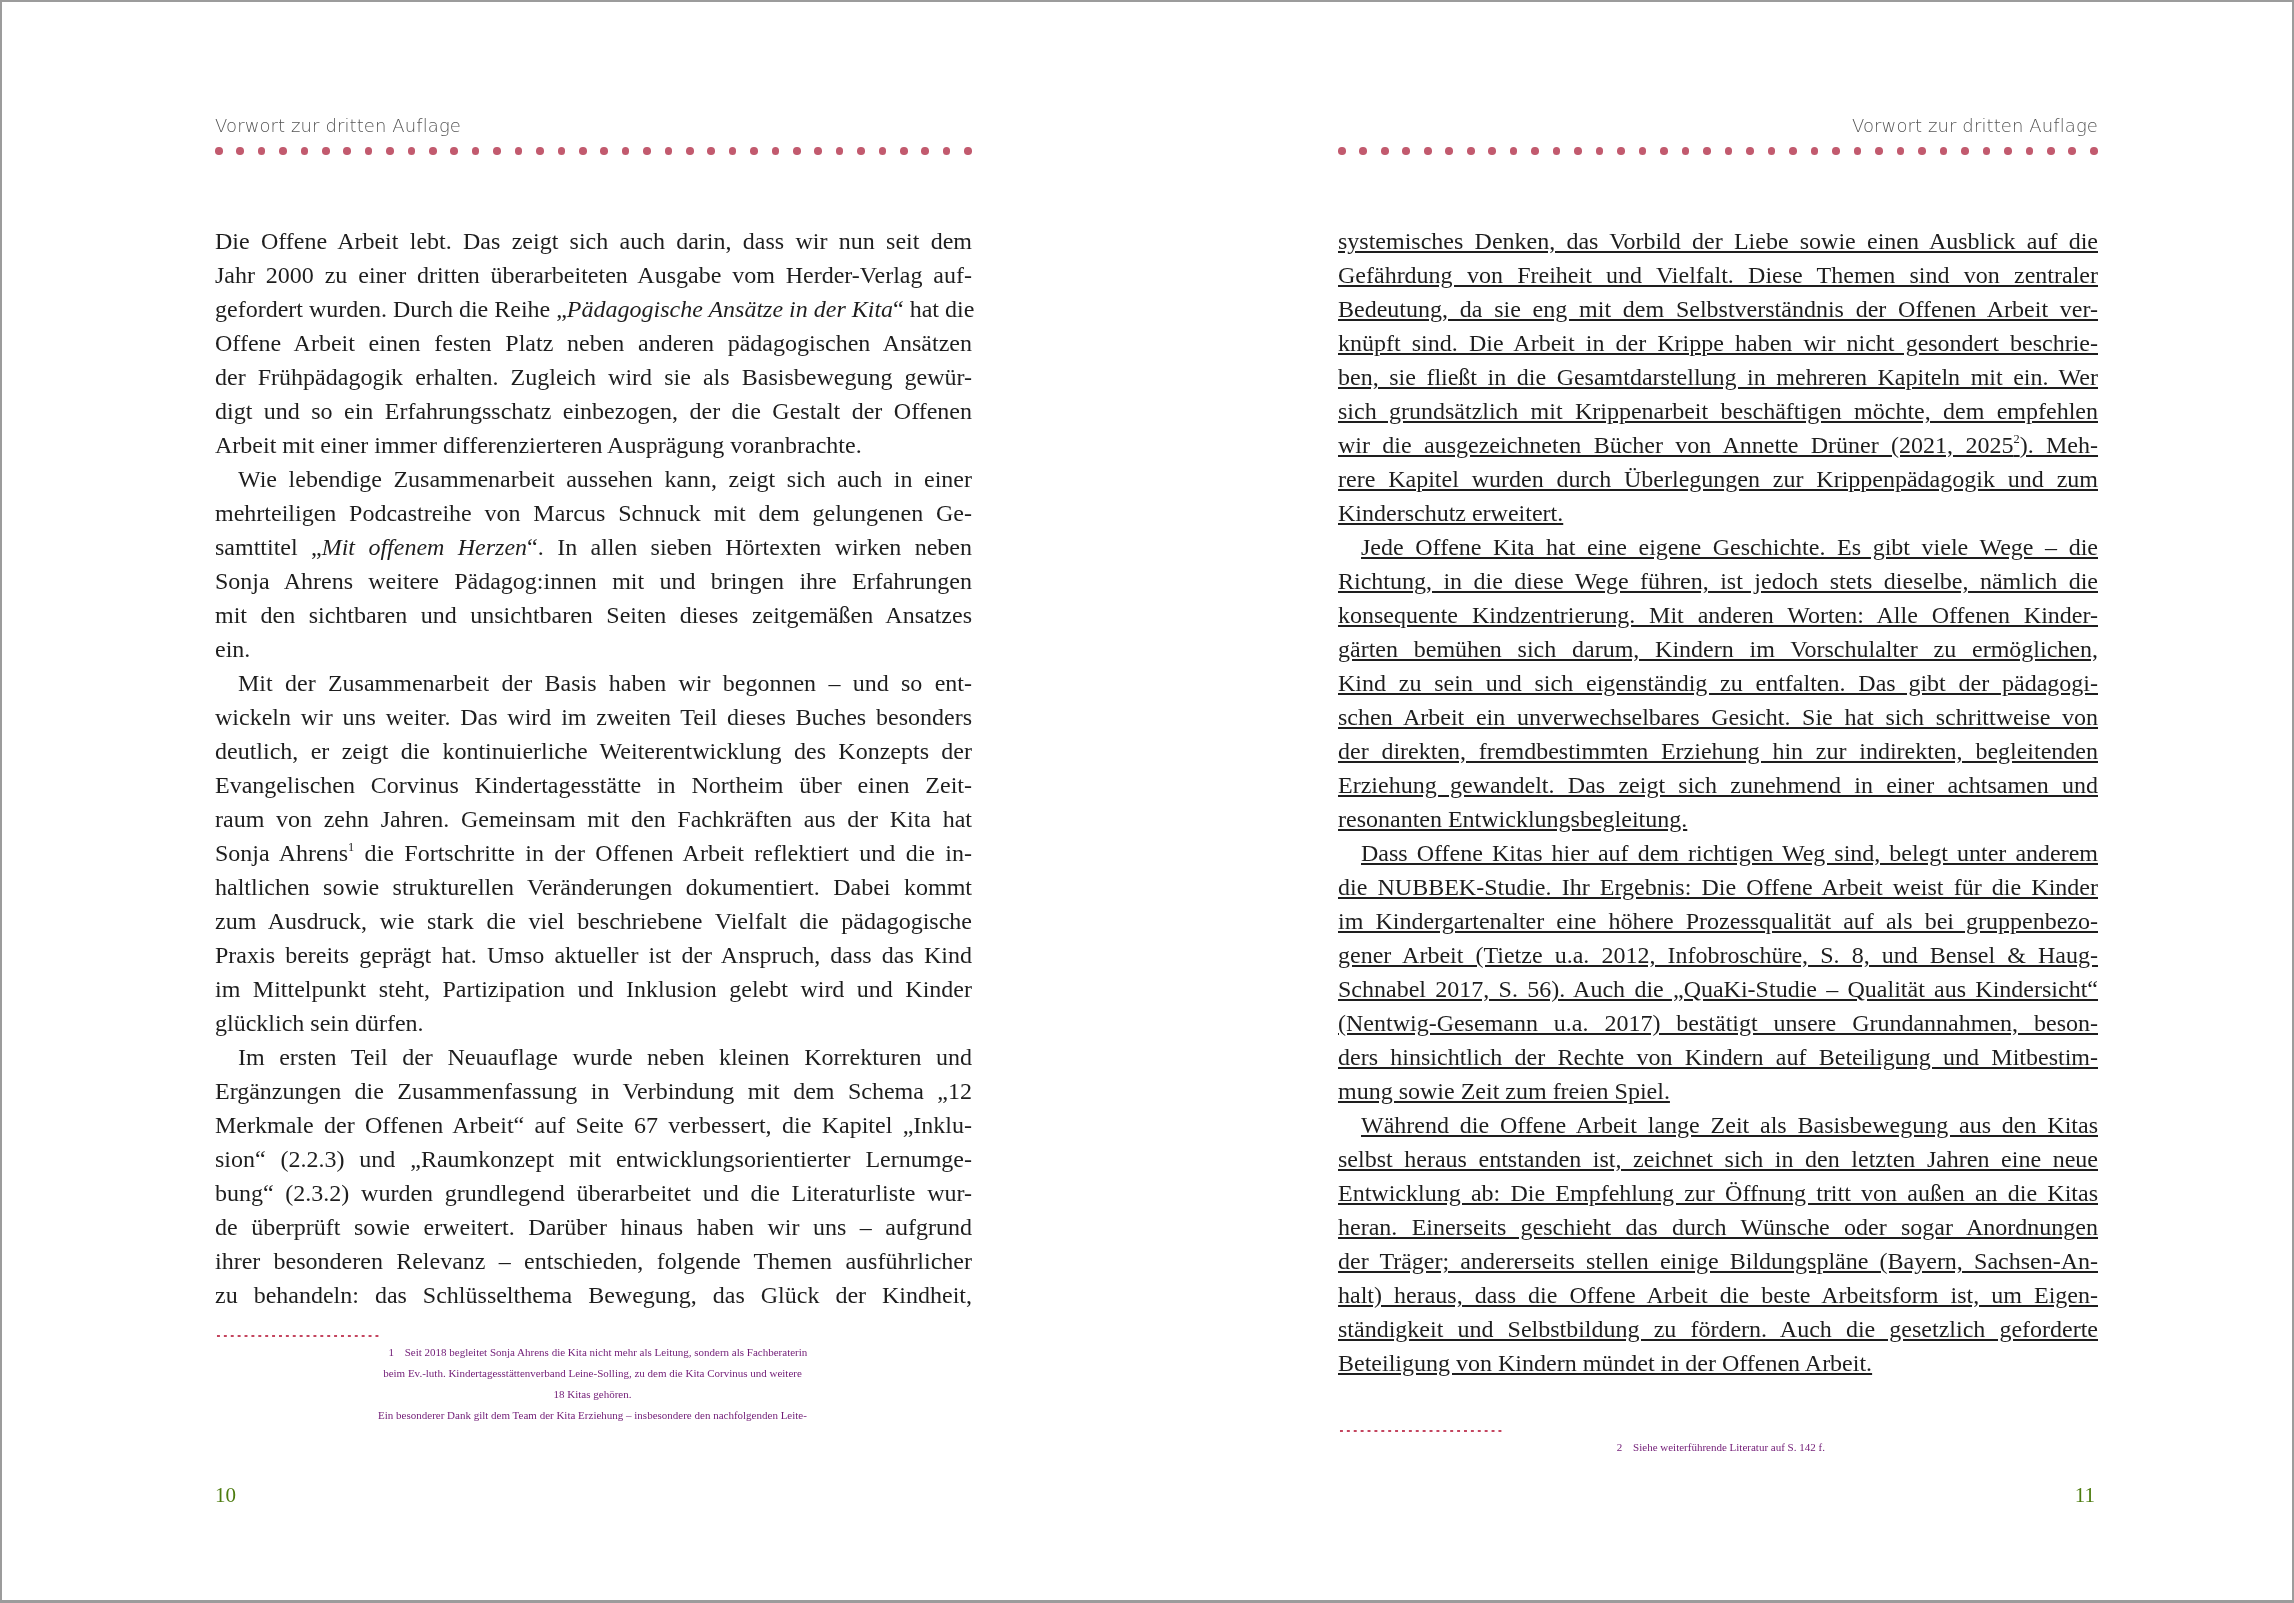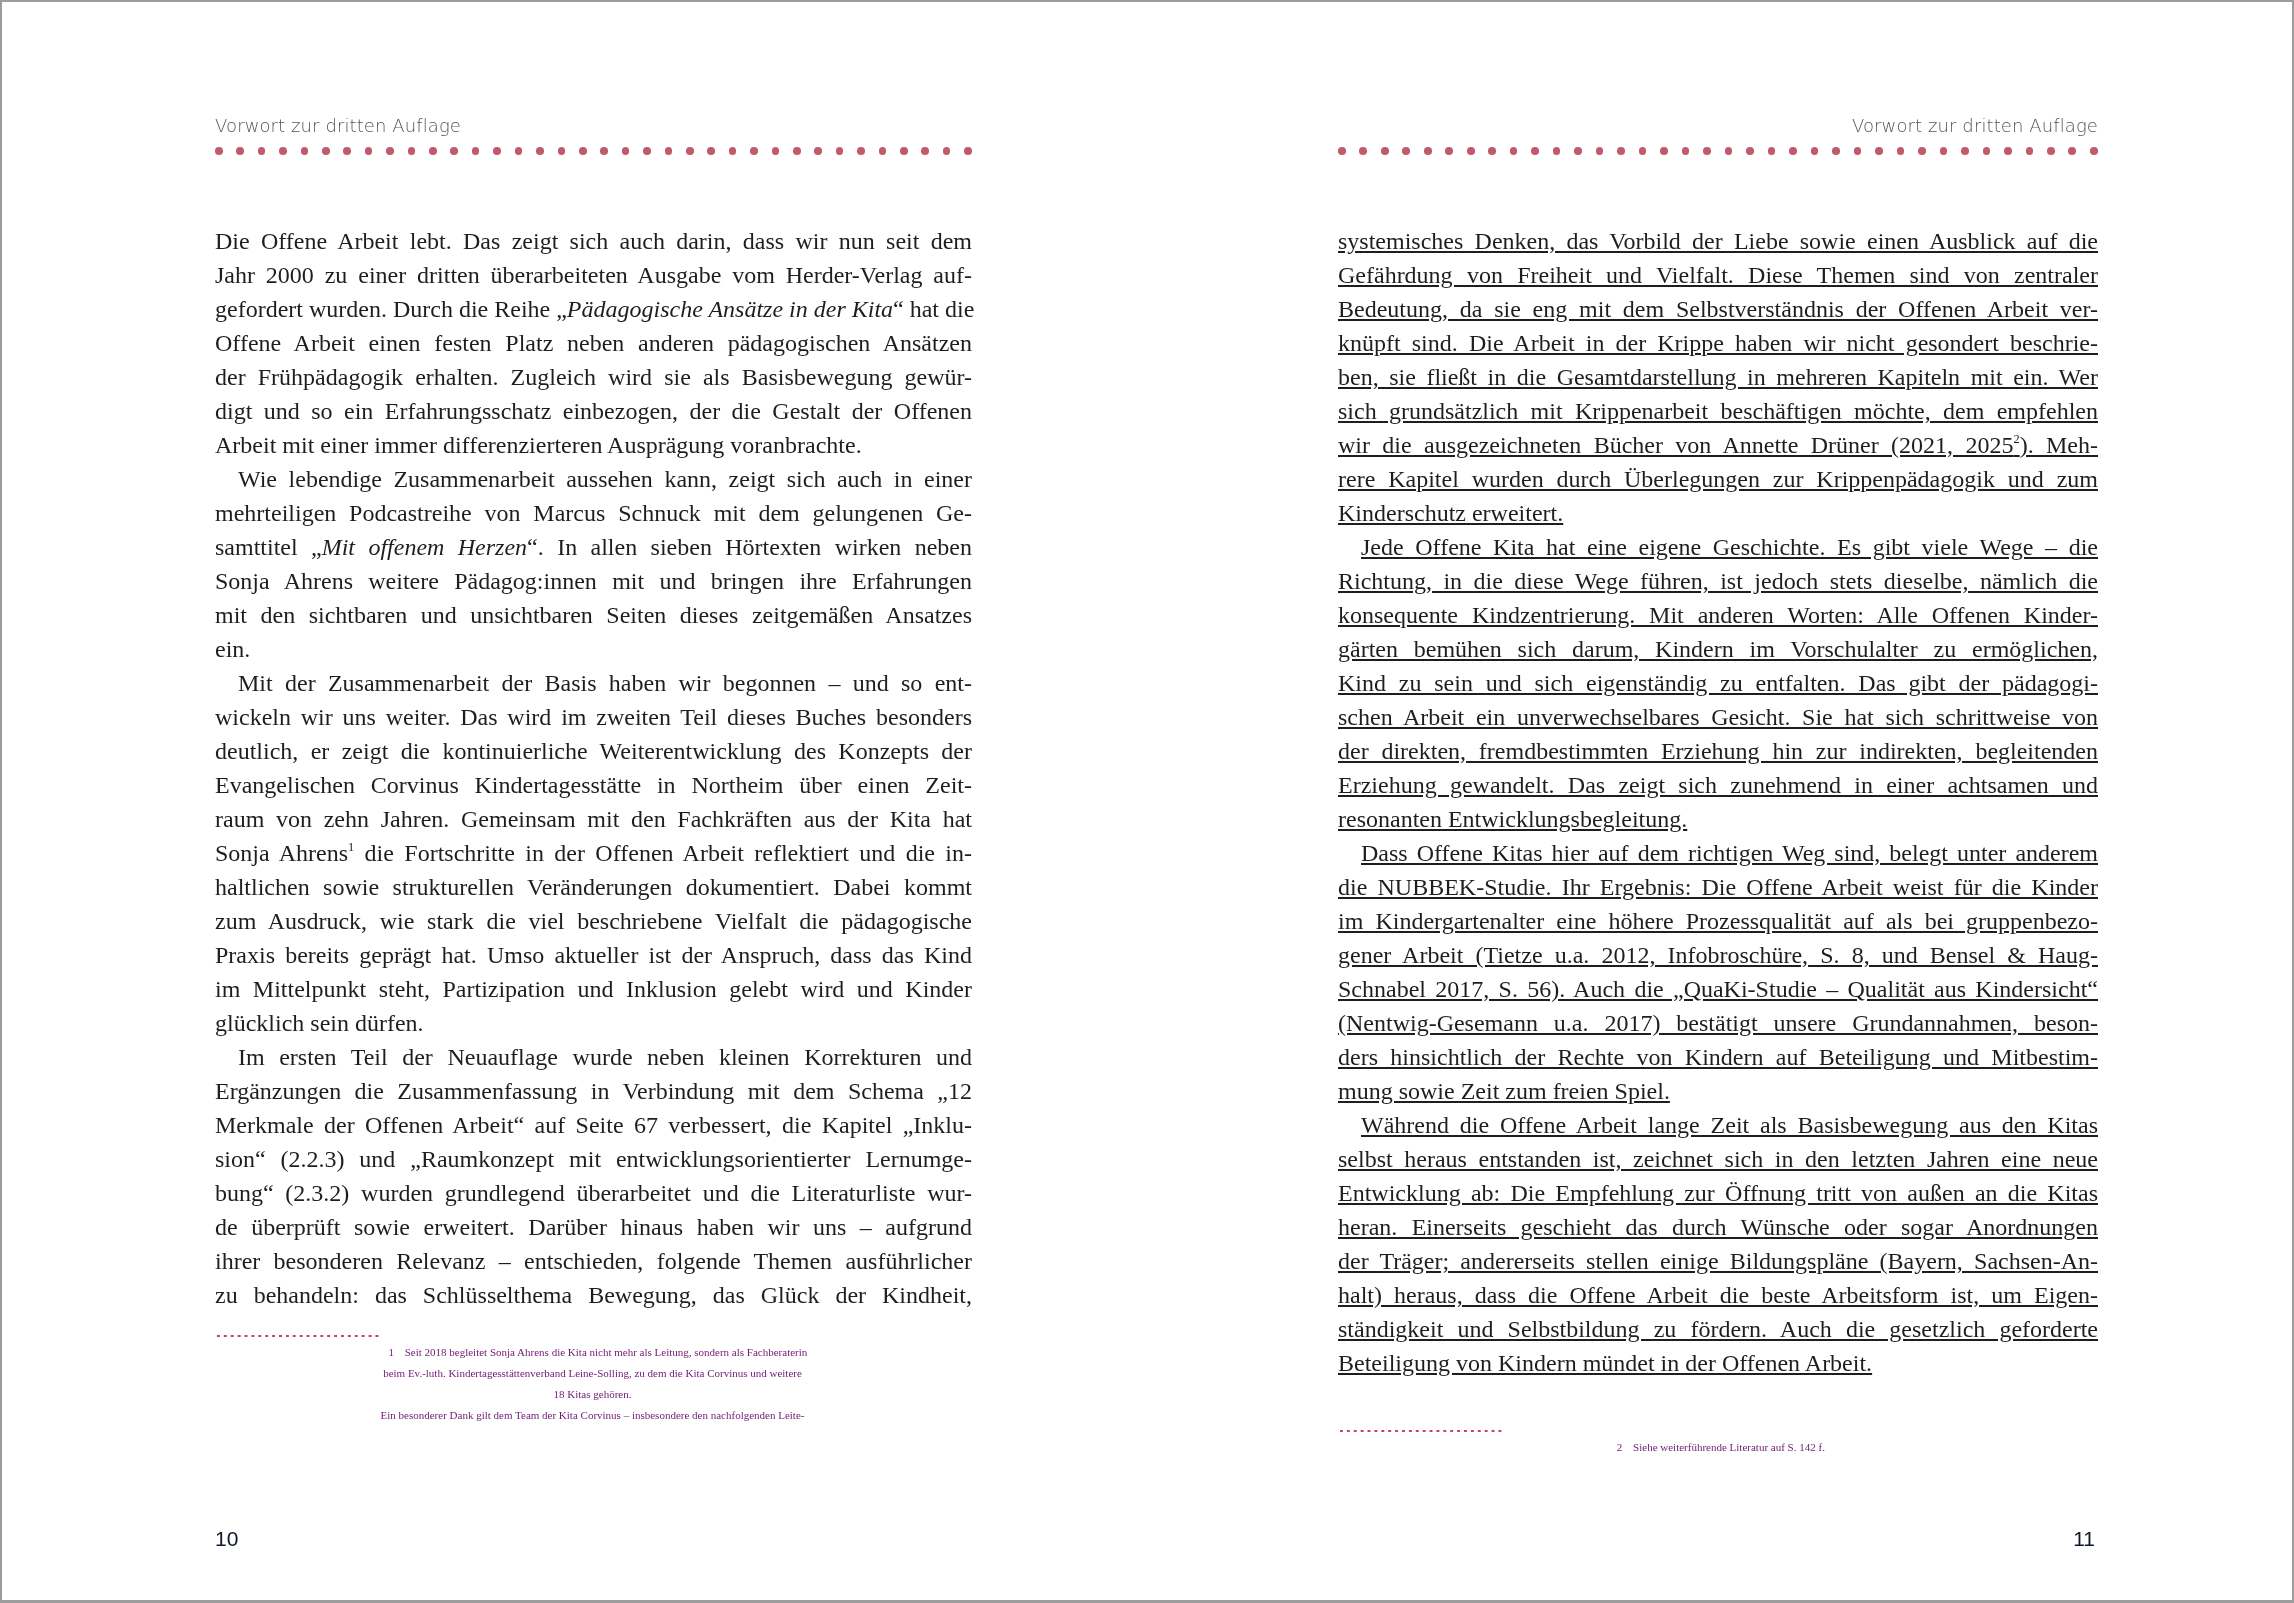--- a/index.html
+++ b/index.html
@@ -69,22 +69,22 @@
   .footnotes {
     position: absolute; font-size: 11px; line-height: 21px; color: #701a75; text-align: center;
   }
   .page.left .footnotes { left: 215px; top: 1342px; width: 755px; }
   .page.right .footnotes { left: 191px; top: 1437px; width: 755px; }
   .fn-line { display: block; white-space: nowrap; height: 21px; }
   .fn-num { display: inline-block; width: 27px; }
 
   .folio {
     position: absolute; top: 1483px;
-    font-family: Liberation Sans, sans-serif;
-    font-size: 21px; color: #0f172a; margin-top: 44px;
+    font-family: Liberation Serif, serif;
+    font-size: 21px; color: #4d7c0f;
   }
   .page.left .folio { left: 215px; }
   .page.right .folio { right: 199px; }
 </style>
 </head>
 <body>
 
 <div class="frame"></div>
 
 <div class="page left">
@@ -174,21 +174,21 @@
       <span class="line">zu behandeln: das Schlüsselthema Bewegung, das Glück der Kindheit,</span>
     </div>
   </div>
 
   <div class="fn-rule"></div>
   <div class="footnotes">
     <div>
       <span class="fn-line"><span class="fn-num">1</span><span>Seit 2018 begleitet Sonja Ahrens die Kita nicht mehr als Leitung, sondern als Fachberaterin</span></span>
       <span class="fn-line">beim Ev.-luth. Kindertagesstättenverband Leine-Solling, zu dem die Kita Corvinus und weitere</span>
       <span class="fn-line">18 Kitas gehören.</span>
-      <span class="fn-line">Ein besonderer Dank gilt dem Team der Kita Corvinus – insbesondere den nachfolgenden Leite-</span>
+      <span class="fn-line">Ein besonderer Dank gilt dem Team der Kita Erziehung – insbesondere den nachfolgenden Leite-</span>
     </div>
   </div>
 
   <div class="folio">10</div>
 </div>
 
 <div class="page right">
   <div class="running-head">Vorwort zur dritten Auflage</div>
   <div class="dot-rule">
       <span></span>

